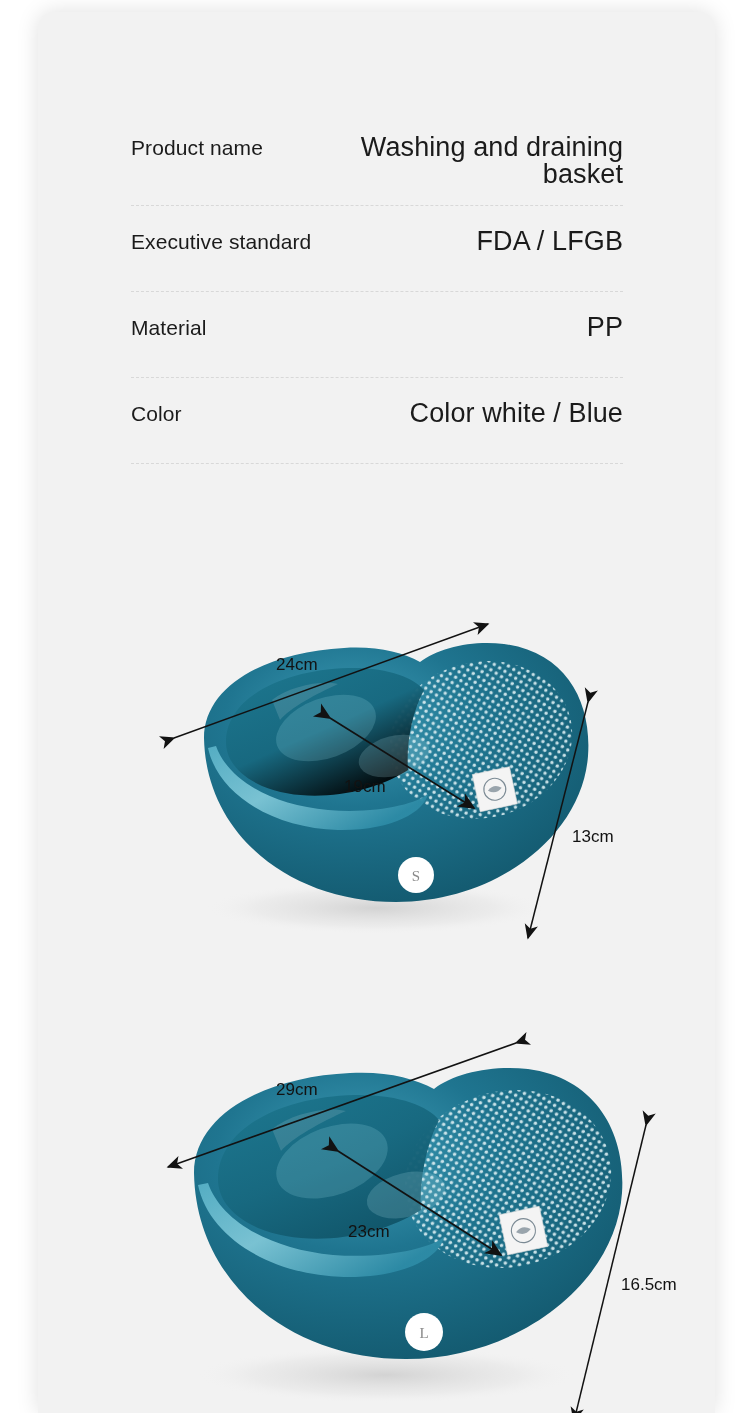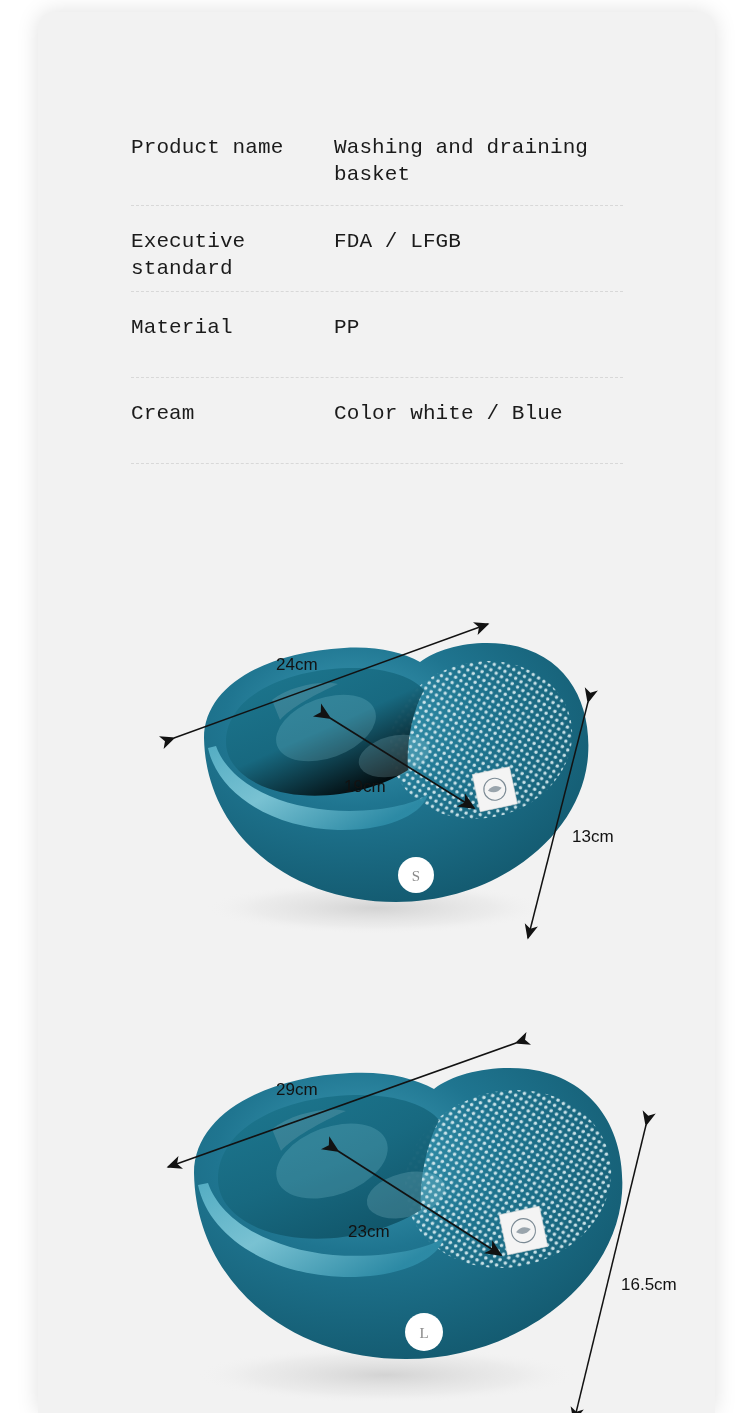--- a/index.html
+++ b/index.html
@@ -29,37 +29,37 @@
     position: absolute;
     left: 93px; top: 108px;
     width: 492px;
   }
   .spec-row {
     position: relative;
     display: flex;
     align-items: flex-start;
     min-height: 86px;
     padding-top: 14px;
-    font-family: Liberation Mono, monospace;
   }
   .spec-row + .spec-row { padding-top: 22px; }
   .spec-label {
     width: 203px;
     flex: none;
     font-size: 21px;
     line-height: 27px;
     color: #1b1b1b;
     letter-spacing: .1px;
   }
   .spec-value {
     flex: 1;
-    font-size: 21px;
+    font-size: 27px;
     line-height: 27px;
     color: #1b1b1b;
     letter-spacing: .1px;
+    text-align: right;
   }
   .spec-sep {
     position: absolute;
     left: 0; right: 0; bottom: 0;
     height: 1px;
     border-bottom: 1px dashed #d8d8d8;
   }
   
   .figure { position: absolute; }
   #fig-s { left: 38px; top: 578px; width: 677px; height: 380px; }
@@ -98,21 +98,21 @@
         <div class="spec-sep"></div>
       </div>
 
       <div class="spec-row">
         <div class="spec-label">Material</div>
         <div class="spec-value">PP</div>
         <div class="spec-sep"></div>
       </div>
 
       <div class="spec-row">
-        <div class="spec-label">Cream</div>
+        <div class="spec-label">Color</div>
         <div class="spec-value">Color white / Blue</div>
         <div class="spec-sep"></div>
       </div>
 
     </div>
 
     <div class="figure" id="fig-s">
       <svg viewBox="0 0 677 380" preserveAspectRatio="xMidYMid meet">
         <defs>
           <radialGradient id="bodyGradS" cx="38%" cy="30%" r="78%">

